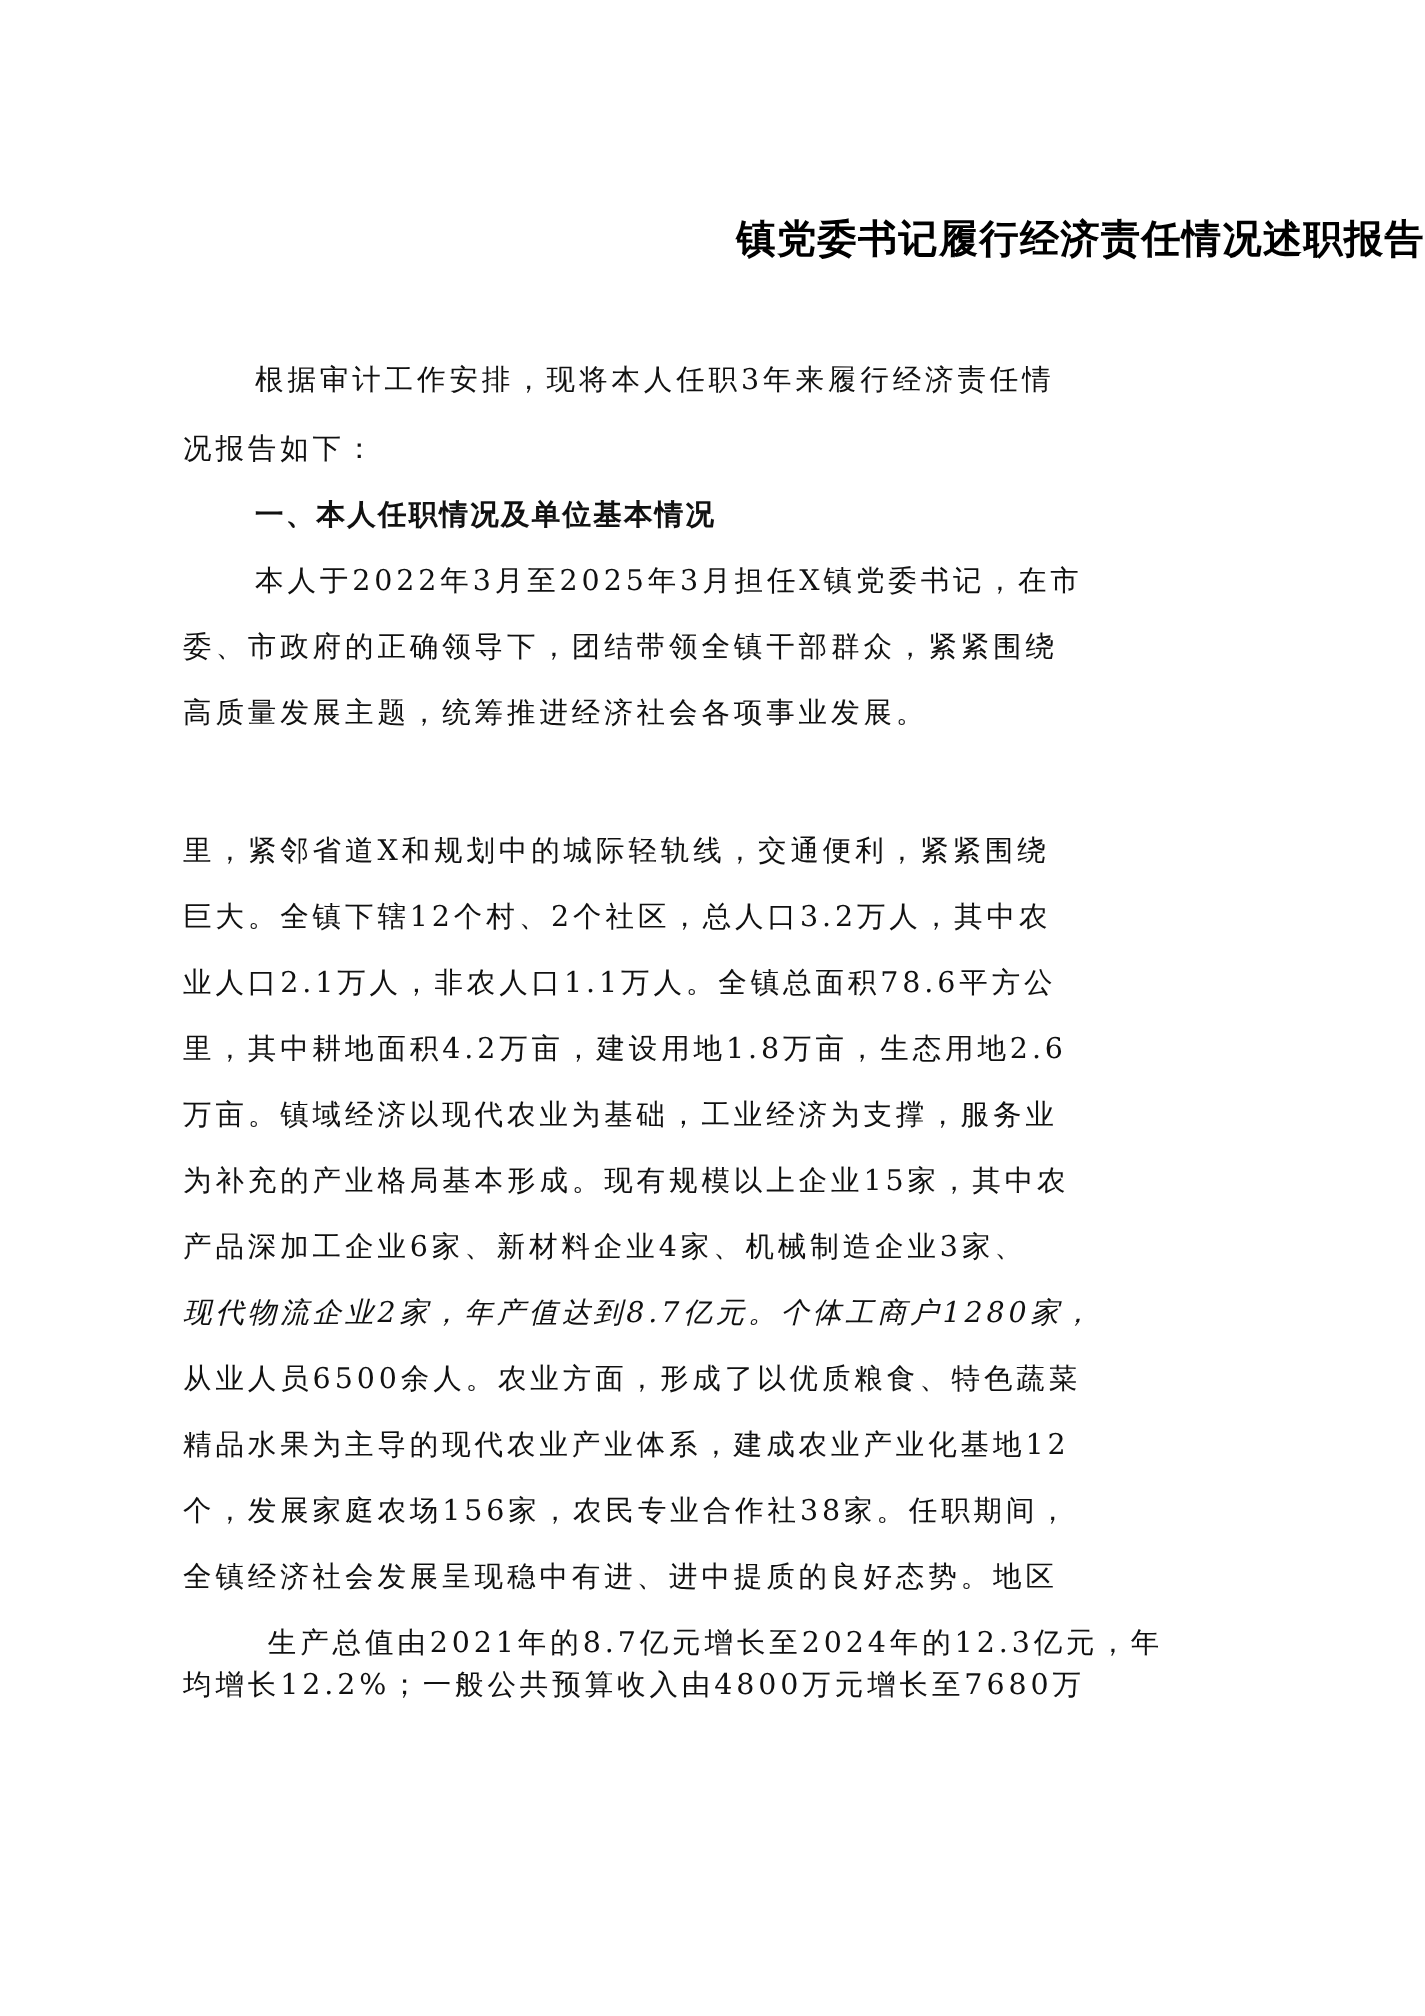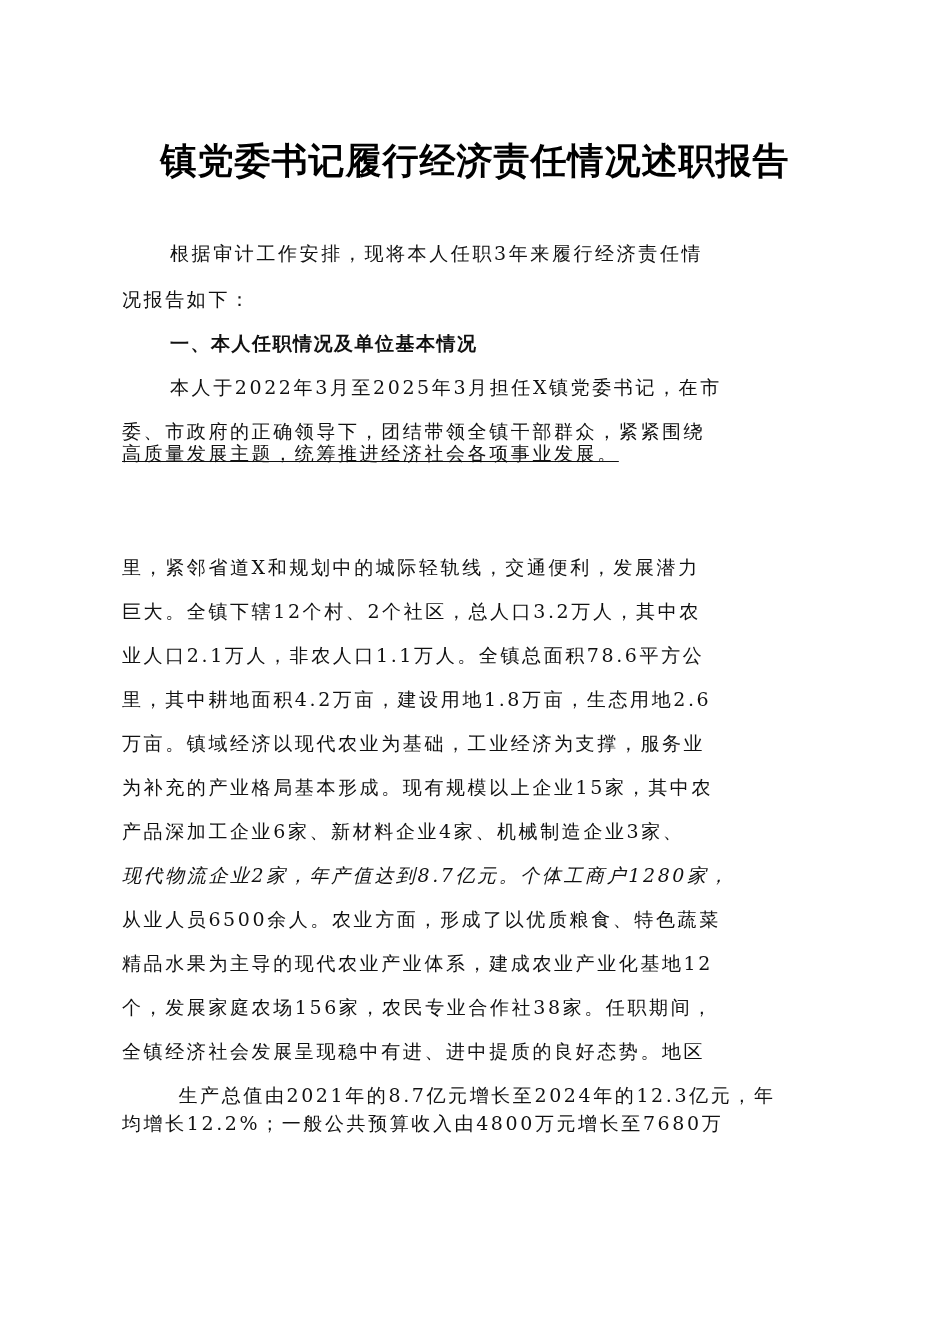--- a/index.html
+++ b/index.html
@@ -20,22 +20,22 @@
     left: 0; top: 0;
     width: 950px;
     height: 1344px;
     background: #ffffff;
   }
   .title {
     position: absolute;
     left: 0;
     top: 134px;
     width: 950px;
-    text-align: center;
-    font-size: 36px;
+    text-align: right;
+    font-size: 26px;
     font-weight: bold;
     letter-spacing: 1px;
     line-height: 52px;
     color: #000000;
   }
   .line {
     position: absolute;
     left: 122px;
     width: 710px;
     font-size: 19px;
@@ -59,23 +59,23 @@
 
   <div class="title">镇党委书记履行经济责任情况述职报告</div>
 
   <div class="line indent" style="top:238px;">根据审计工作安排，现将本人任职3年来履行经济责任情</div>
   <div class="line" style="top:284px;">况报告如下：</div>
 
   <div class="line indent heading" style="top:328px;">一、本人任职情况及单位基本情况</div>
 
   <div class="line indent" style="top:372px;">本人于2022年3月至2025年3月担任X镇党委书记，在市</div>
   <div class="line" style="top:416px;">委、市政府的正确领导下，团结带领全镇干部群众，紧紧围绕</div>
-  <div class="line" style="top:438px;text-decoration:underline;">高质量发展主题，统筹推进经济社会各项事业发展。</div>
+  <div class="line" style="top:460px;">高质量发展主题，统筹推进经济社会各项事业发展。</div>
 
-  <div class="line" style="top:552px;">里，紧邻省道X和规划中的城际轻轨线，交通便利，发展潜力</div>
+  <div class="line" style="top:552px;">里，紧邻省道X和规划中的城际轻轨线，交通便利，紧紧围绕</div>
   <div class="line" style="top:596px;">巨大。全镇下辖12个村、2个社区，总人口3.2万人，其中农</div>
   <div class="line" style="top:640px;">业人口2.1万人，非农人口1.1万人。全镇总面积78.6平方公</div>
   <div class="line" style="top:684px;">里，其中耕地面积4.2万亩，建设用地1.8万亩，生态用地2.6</div>
   <div class="line" style="top:728px;">万亩。镇域经济以现代农业为基础，工业经济为支撑，服务业</div>
   <div class="line" style="top:772px;">为补充的产业格局基本形成。现有规模以上企业15家，其中农</div>
   <div class="line" style="top:816px;">产品深加工企业6家、新材料企业4家、机械制造企业3家、</div>
   <div class="line" style="top:860px;font-style:italic;">现代物流企业2家，年产值达到8.7亿元。个体工商户1280家，</div>
   <div class="line" style="top:904px;">从业人员6500余人。农业方面，形成了以优质粮食、特色蔬菜</div>
   <div class="line" style="top:948px;">精品水果为主导的现代农业产业体系，建成农业产业化基地12</div>
   <div class="line" style="top:992px;">个，发展家庭农场156家，农民专业合作社38家。任职期间，</div>

